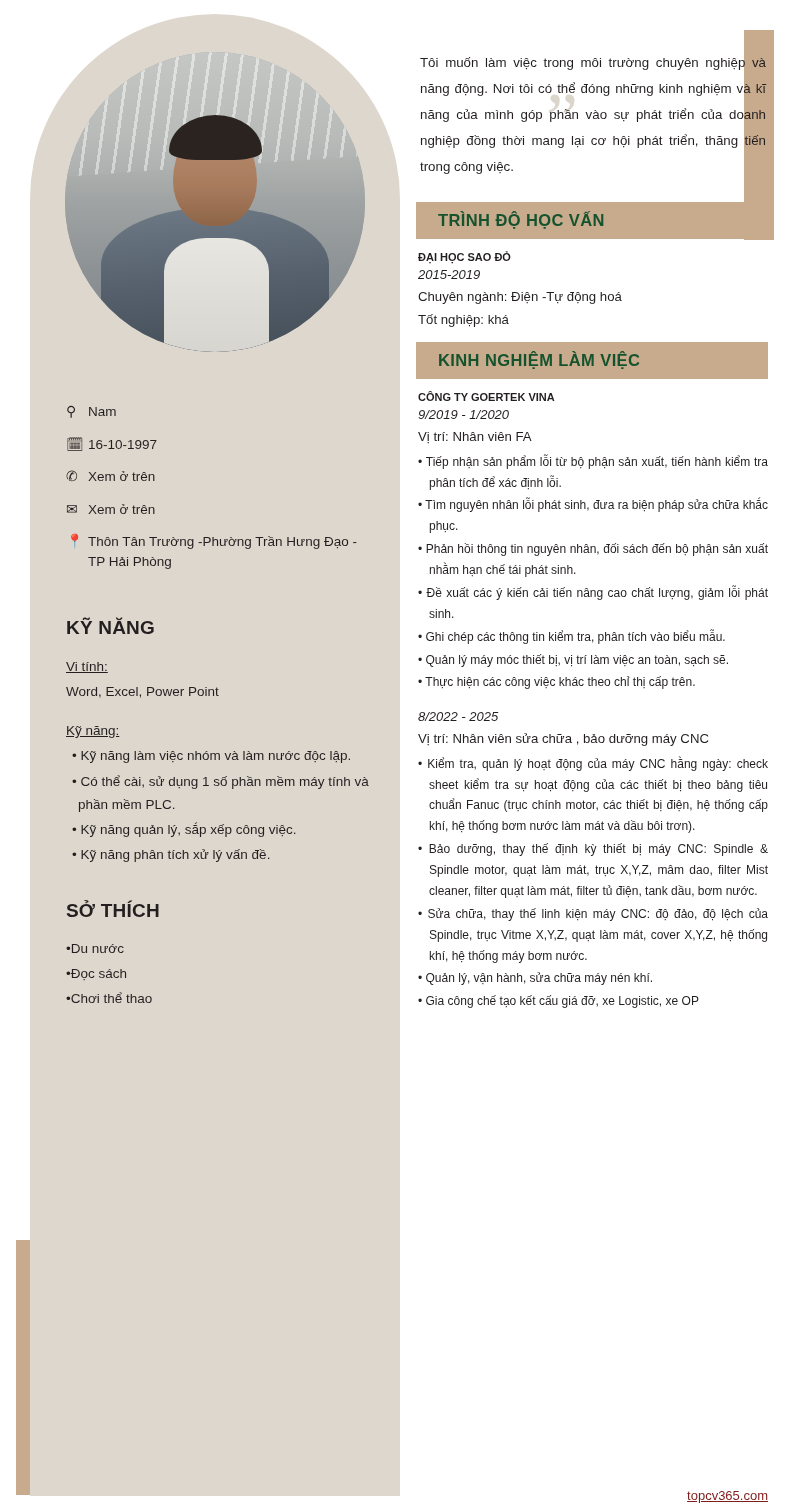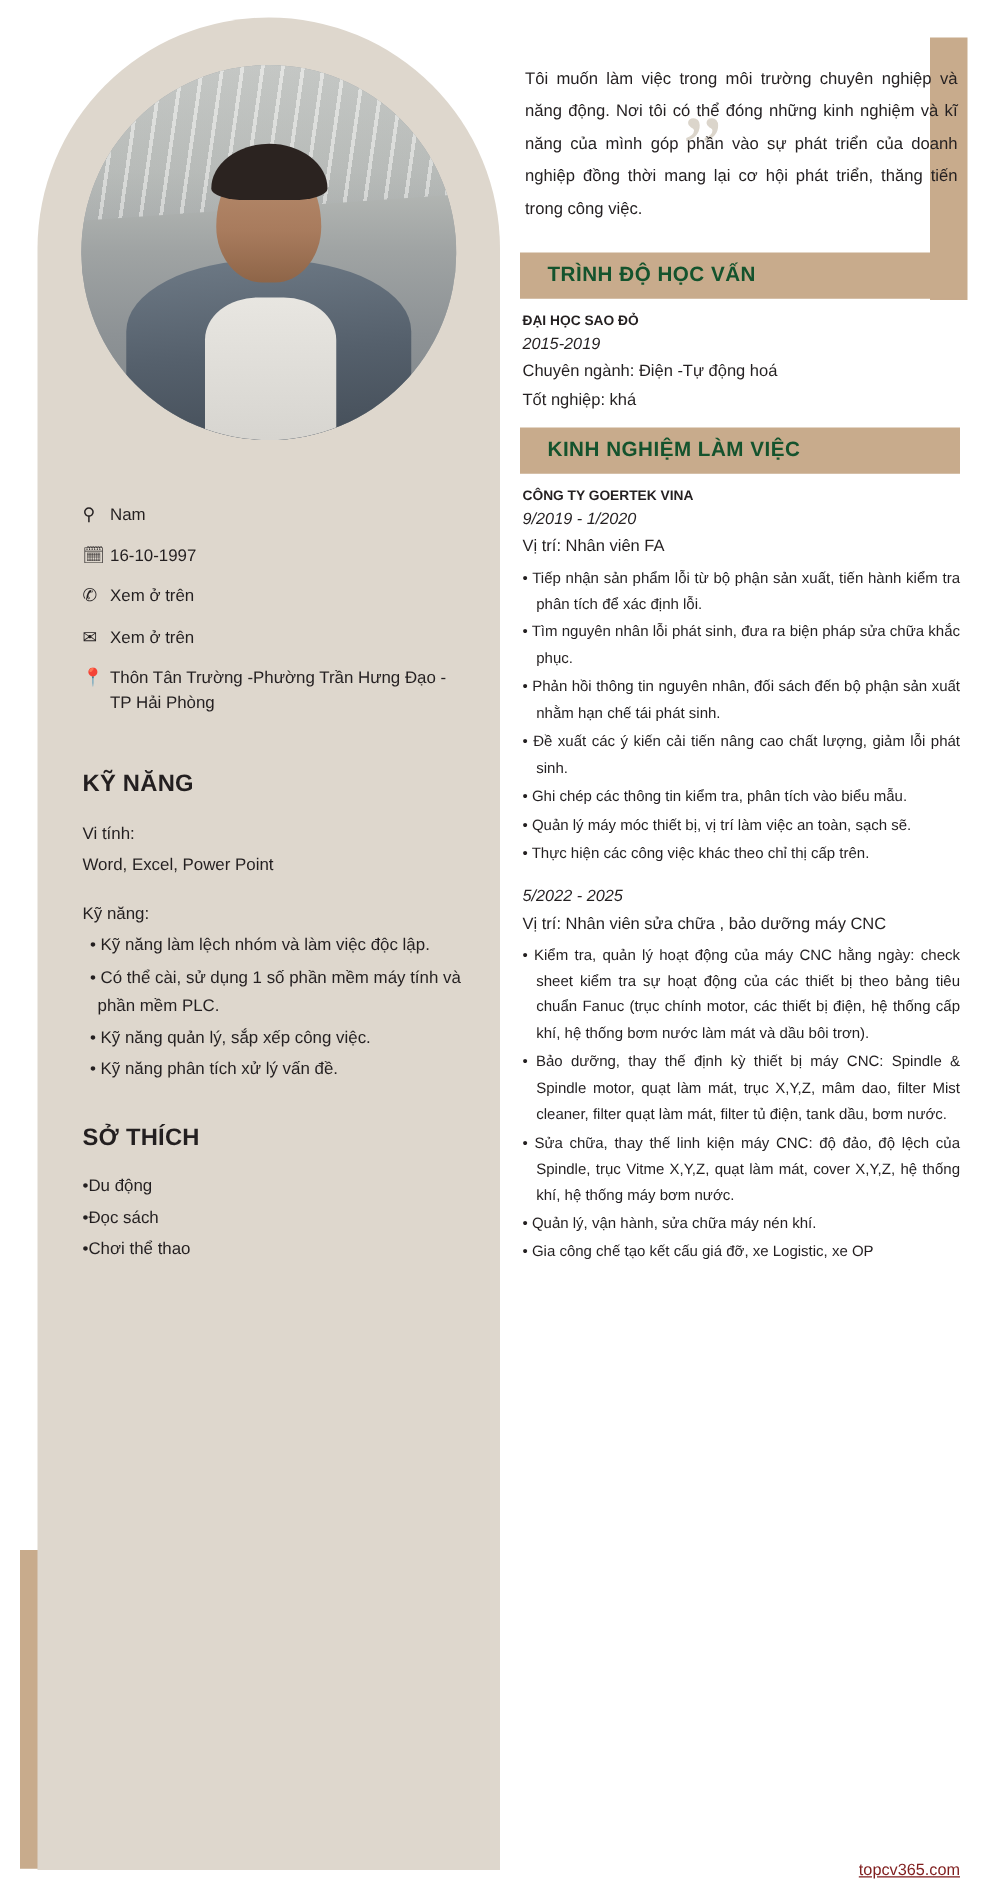--- a/index.html
+++ b/index.html
@@ -145,21 +145,21 @@
     margin: 0 0 10px 0;
   }
   .skills-block {
     position: absolute;
     left: 36px;
     top: 598px;
     width: 320px;
     font-size: 13.5px;
     line-height: 1.72;
   }
-  .skills-block .lbl { margin: 0 0 2px 0; }
+  .skills-block .lbl { margin: 0 0 2px 0; text-decoration: underline; }
   .skills-block .val { margin: 0 0 16px 0; }
   .skills-block ul {
     margin: 0;
     padding: 0;
     list-style: none;
   }
   .skills-block ul li {
     margin: 0 0 2px 6px;
     text-indent: -6px;
     padding-left: 6px;
@@ -309,31 +309,31 @@
       <span class="contact-txt">Thôn Tân Trường -Phường Trần Hưng Đạo - TP Hải Phòng</span>
     </div>
   </div>
 
   <div class="skills-block">
     <div class="left-section-title">KỸ NĂNG</div>
     <p class="lbl">Vi tính:</p>
     <p class="val">Word, Excel, Power Point</p>
     <p class="lbl">Kỹ năng:</p>
     <ul>
-      <li>• Kỹ năng làm lệch nhóm và làm việc độc lập.</li>
+      <li>• Kỹ năng làm việc nhóm và làm nước độc lập.</li>
       <li>• Có thể cài, sử dụng 1 số phần mềm máy tính và phần mềm PLC.</li>
       <li>• Kỹ năng quản lý, sắp xếp công việc.</li>
       <li>• Kỹ năng phân tích xử lý vấn đề.</li>
     </ul>
   </div>
 
   <div class="hobby-block">
     <div class="left-section-title">SỞ THÍCH</div>
     <ul>
-      <li>•Du động</li>
+      <li>•Du nước</li>
       <li>•Đọc sách</li>
       <li>•Chơi thể thao</li>
     </ul>
   </div>
 </div>
 
 <div class="right-col">
 
 
   <div class="summary">
@@ -362,21 +362,21 @@
       <li>• Đề xuất các ý kiến cải tiến nâng cao chất lượng, giảm lỗi phát sinh.</li>
       <li>• Ghi chép các thông tin kiểm tra, phân tích vào biểu mẫu.</li>
       <li>• Quản lý máy móc thiết bị, vị trí làm việc an toàn, sạch sẽ.</li>
       <li>• Thực hiện các công việc khác theo chỉ thị cấp trên.</li>
     </ul>
   </div>
 
   <div class="gap"></div>
 
   <div>
-    <div class="entry-date">5/2022 - 2025</div>
+    <div class="entry-date">8/2022 - 2025</div>
     <div class="entry-line">Vị trí: Nhân viên sửa chữa , bảo dưỡng máy CNC</div>
     <ul class="bullets">
       <li>• Kiểm tra, quản lý hoạt động của máy CNC hằng ngày: check sheet kiểm tra sự hoạt động của các thiết bị theo bảng tiêu chuẩn Fanuc (trục chính motor, các thiết bị điện, hệ thống cấp khí, hệ thống bơm nước làm mát và dầu bôi trơn).</li>
       <li>• Bảo dưỡng, thay thế định kỳ thiết bị máy CNC: Spindle &amp; Spindle motor, quạt làm mát, trục X,Y,Z, mâm dao, filter Mist cleaner, filter quạt làm mát, filter tủ điện, tank dầu, bơm nước.</li>
       <li>• Sửa chữa, thay thế linh kiện máy CNC: độ đảo, độ lệch của Spindle, trục Vitme X,Y,Z, quạt làm mát, cover X,Y,Z, hệ thống khí, hệ thống máy bơm nước.</li>
       <li>• Quản lý, vận hành, sửa chữa máy nén khí.</li>
       <li>• Gia công chế tạo kết cấu giá đỡ, xe Logistic, xe OP</li>
     </ul>
   </div>
 </div>

